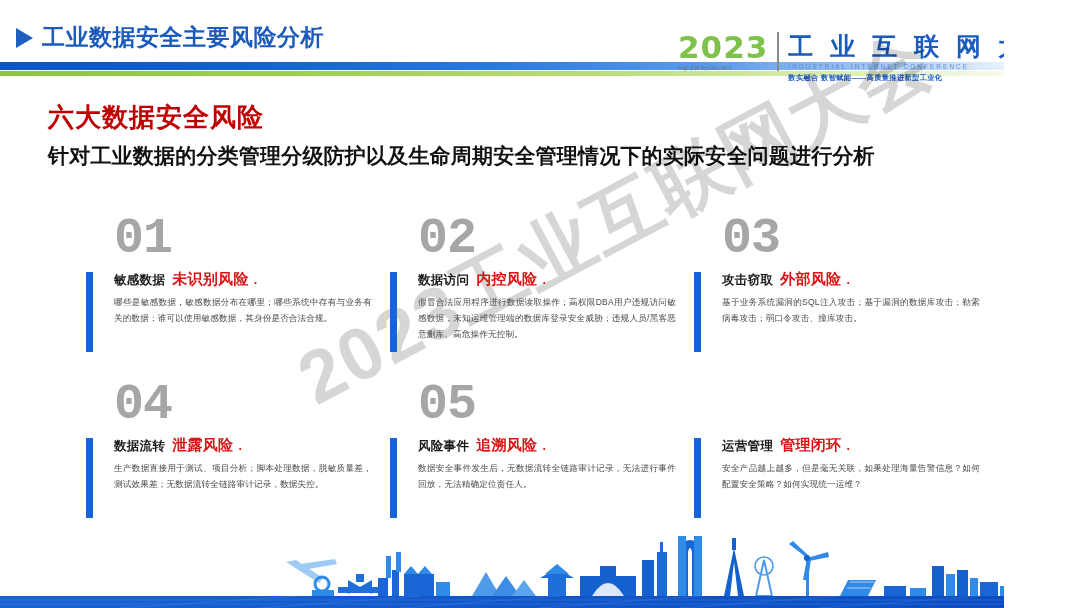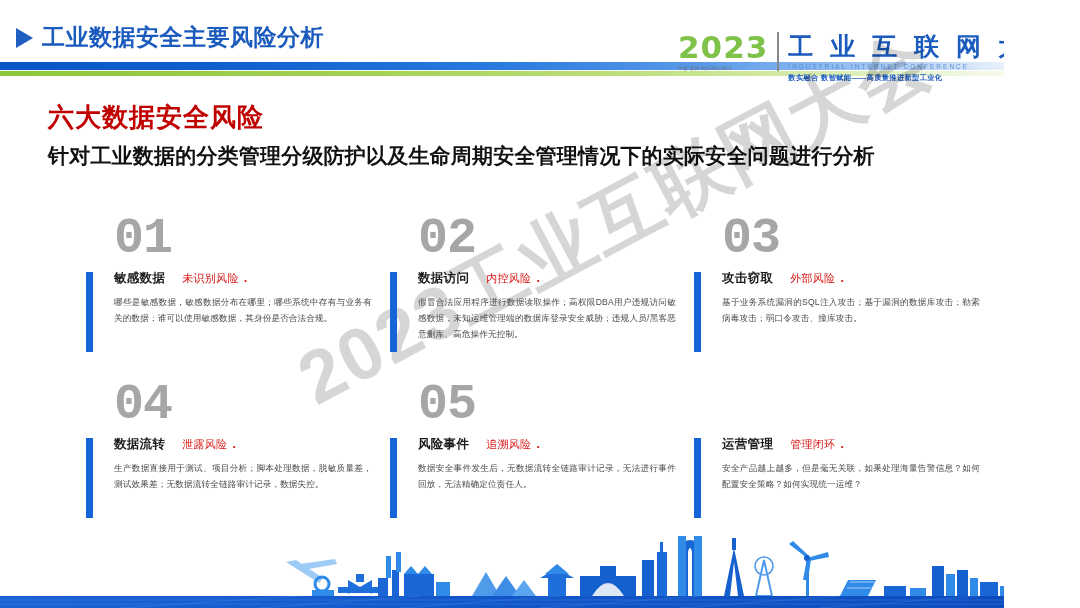--- a/index.html
+++ b/index.html
@@ -177,24 +177,24 @@
     align-items: baseline;
     white-space: nowrap;
   }
   .card-label {
     font-size: 12.5px;
     font-weight: 700;
     color: #1a1a1a;
     letter-spacing: 0.3px;
   }
   .card-risk {
-    font-size: 11px;
-    font-weight: 400;
+    font-size: 15px;
+    font-weight: 700;
     color: #d81414;
-    margin-left: 17px;
+    margin-left: 7px;
     letter-spacing: 0.3px;
   }
   .card-dot {
     font-size: 12.5px;
     font-weight: 700;
     color: #d81414;
     margin-left: 5px;
   }
   .card-body {
     position: absolute;

